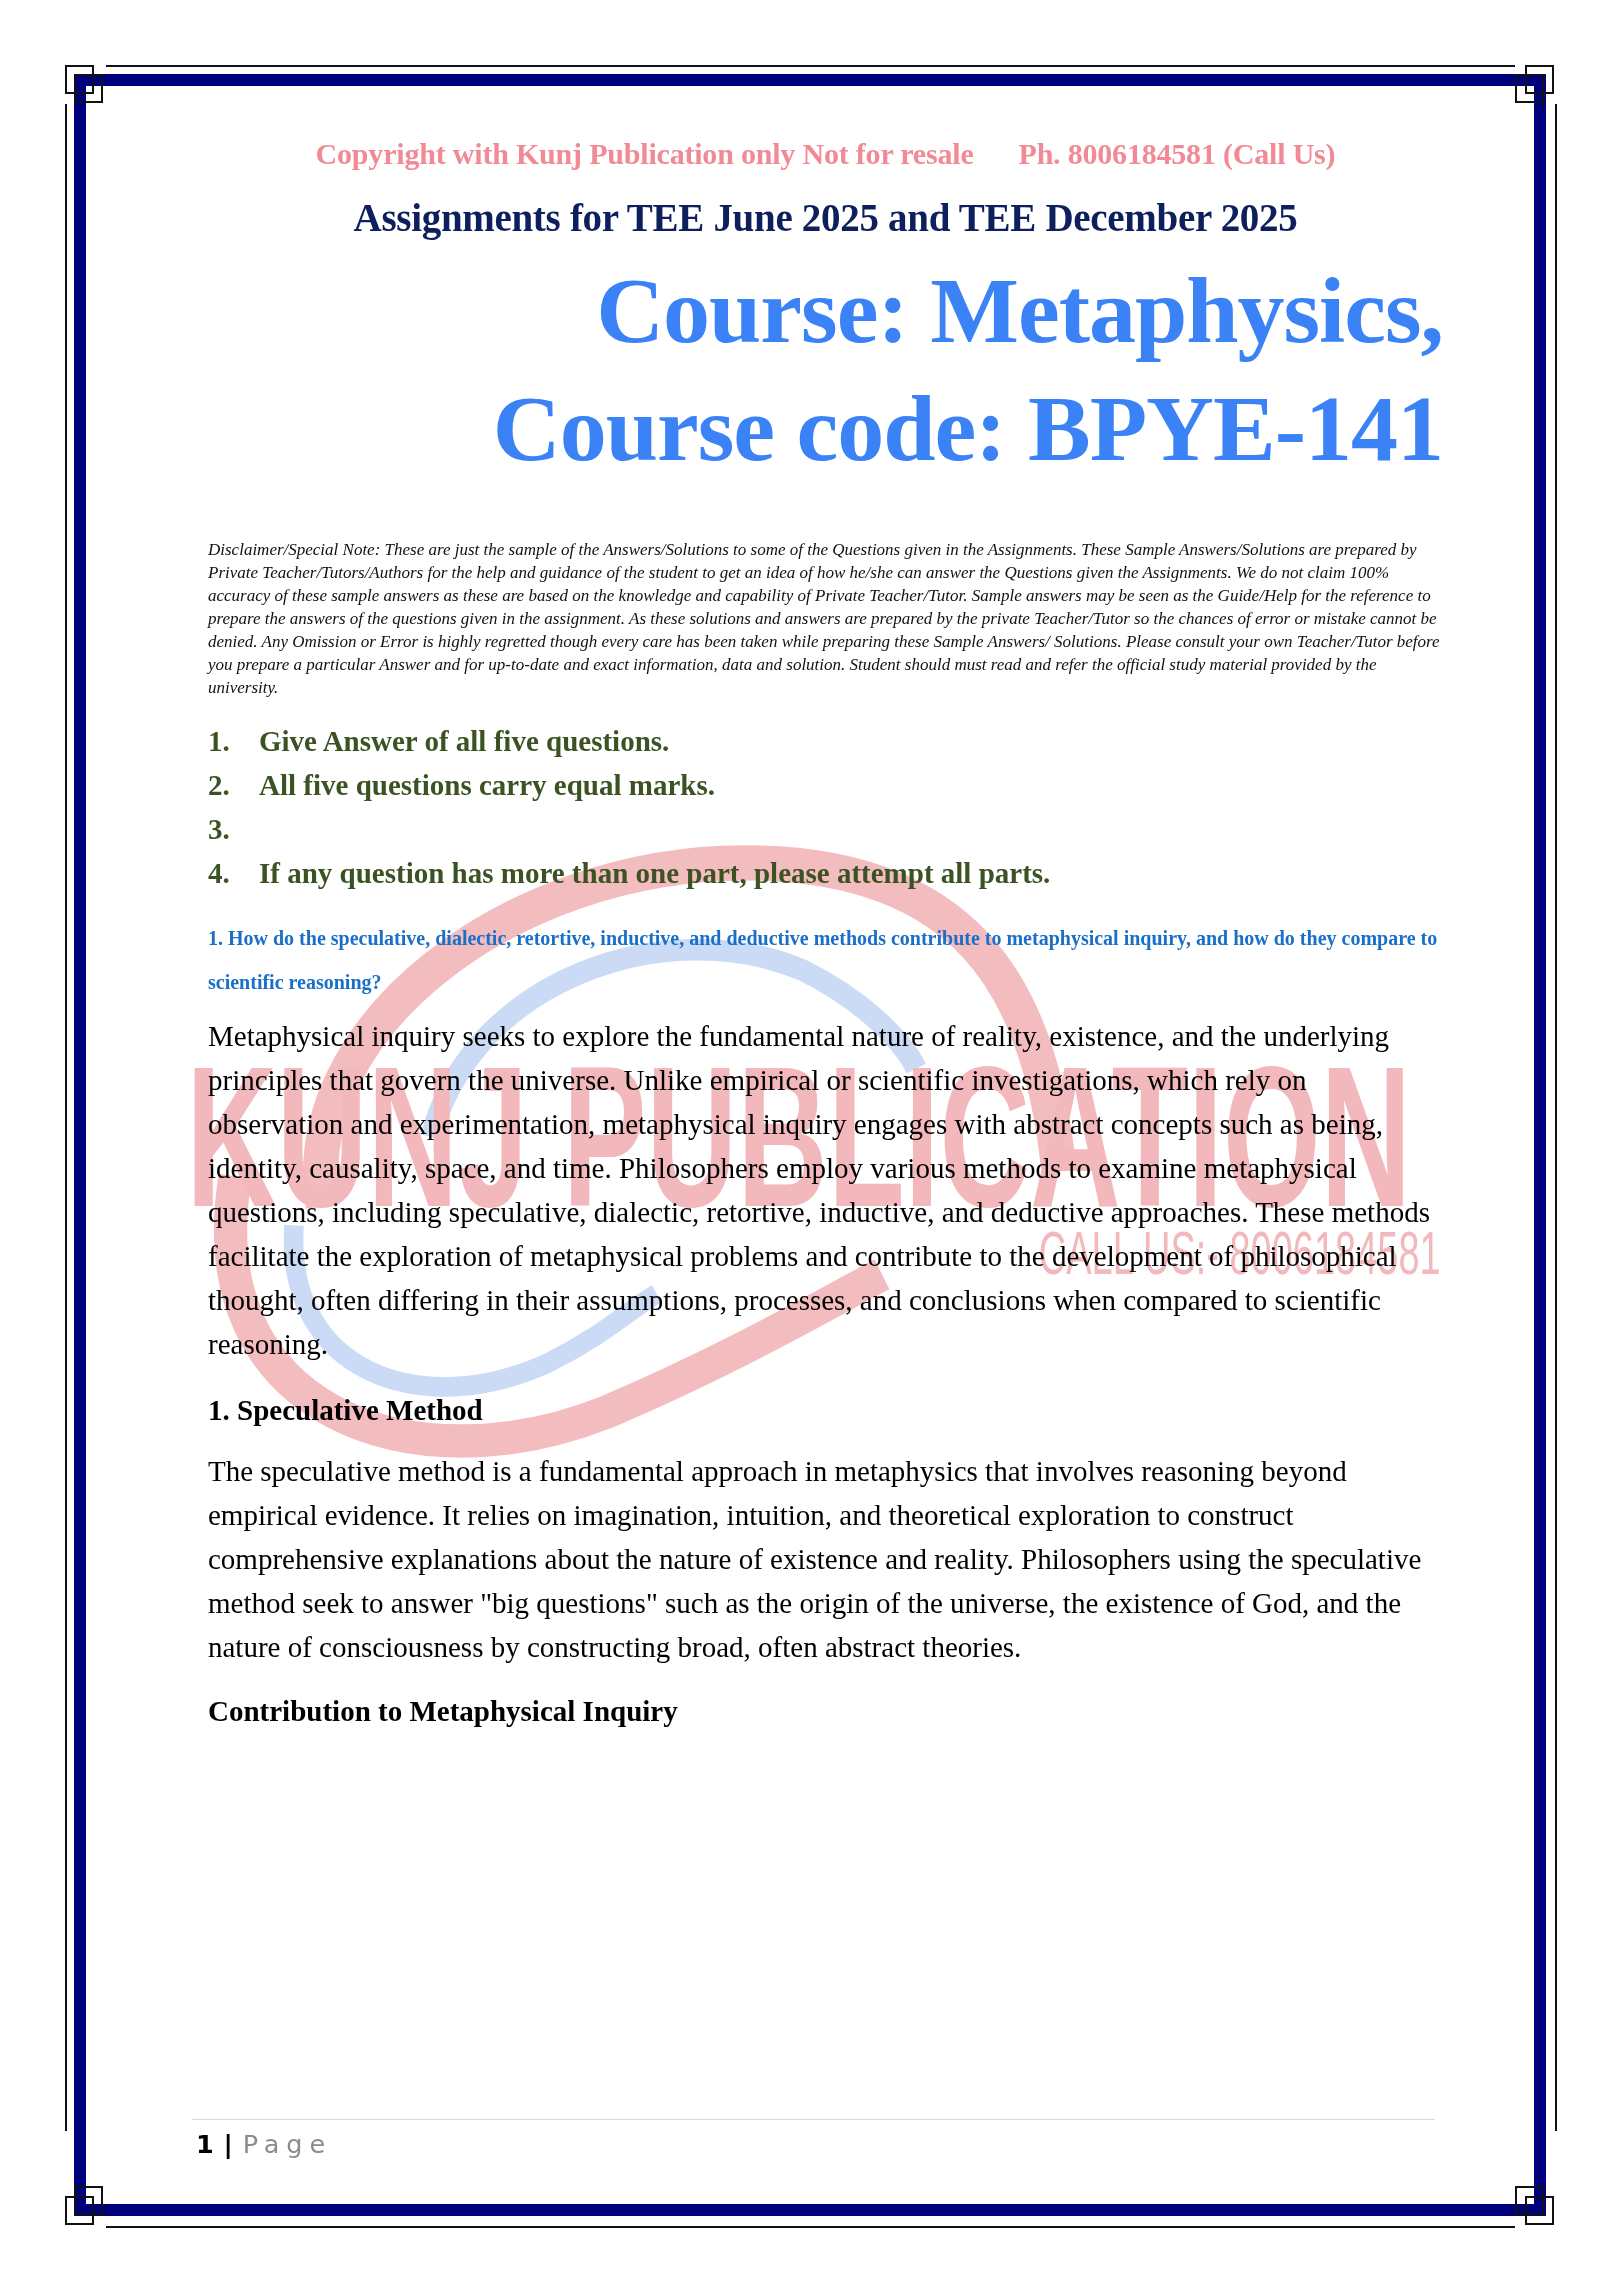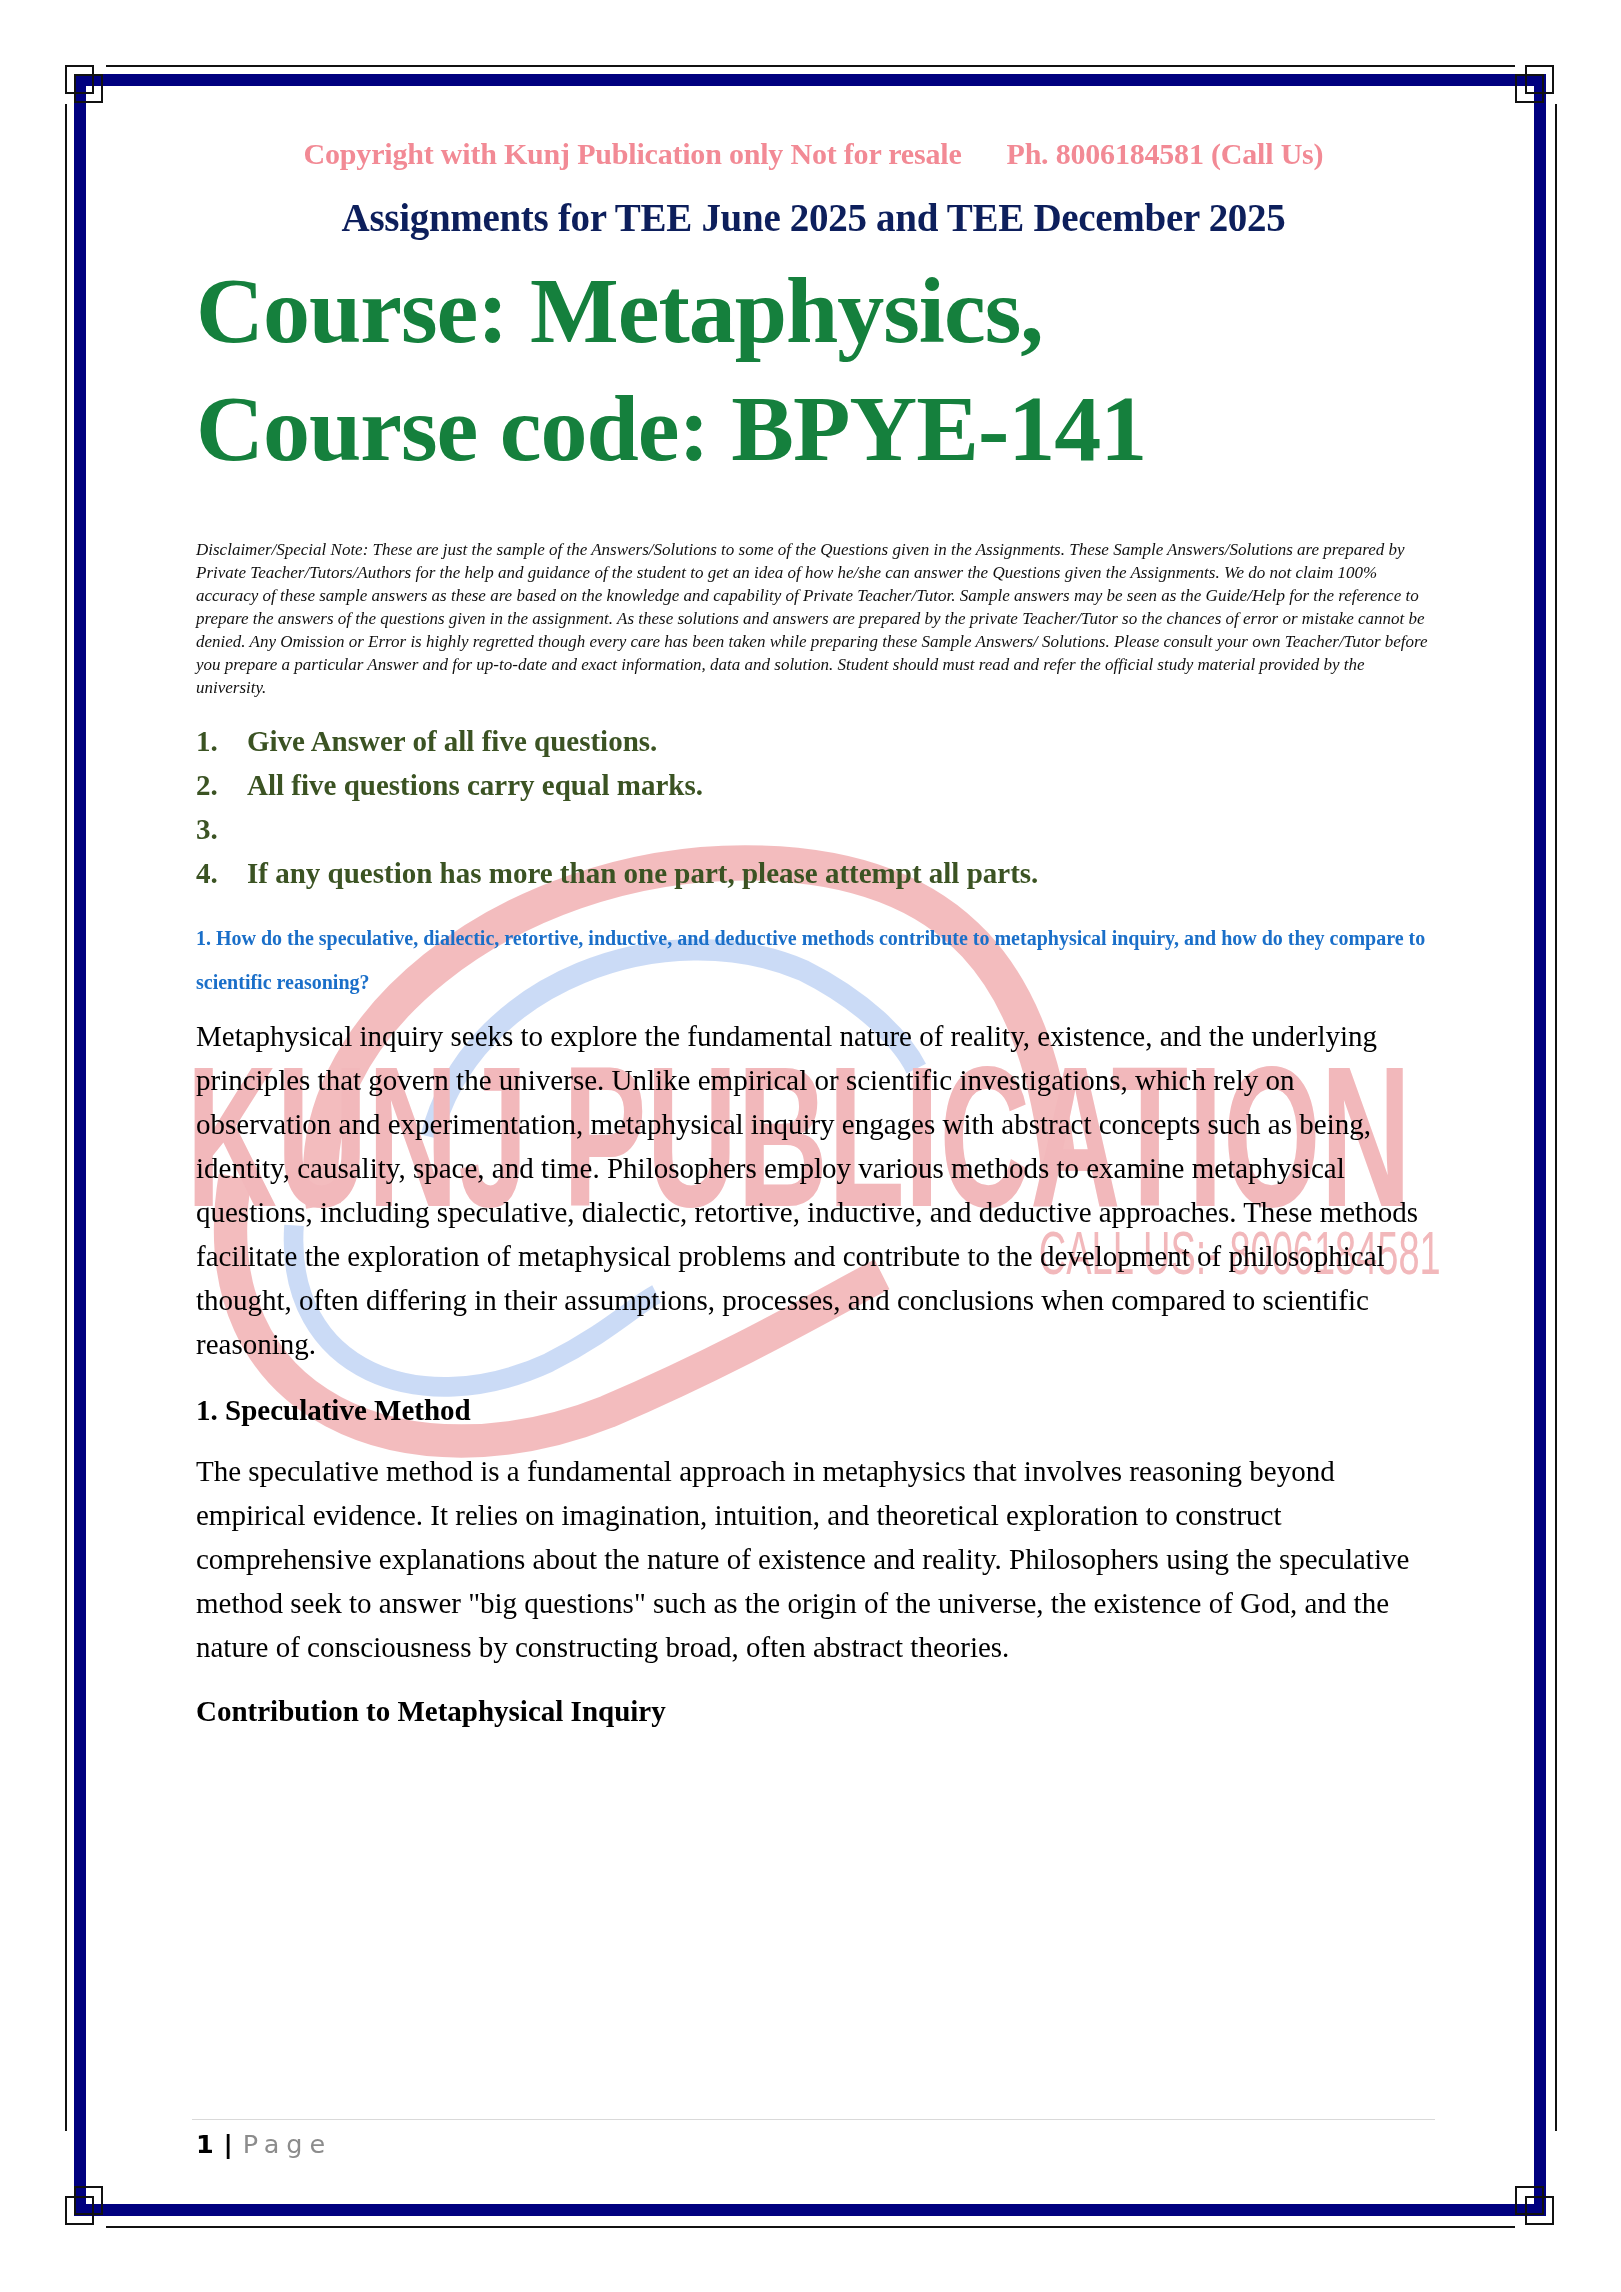--- a/index.html
+++ b/index.html
@@ -6,26 +6,26 @@
   body { width:1621px; height:2293px; position:relative; overflow:hidden; font-family:"Liberation Serif", serif; color:#000; }
 
   
   .outer-line { position:absolute; border:2px solid #111; }
   .navy-frame { position:absolute; left:74px; top:74px; width:1472px; height:2142px; border:12.7px solid #00007f; box-sizing:border-box; }
   .corner-box { position:absolute; width:29px; height:29px; border:2px solid #111; box-sizing:border-box; background:transparent; }
 
   
   .watermark { position:absolute; left:0; top:0; width:1621px; height:2293px; pointer-events:none; z-index:0; }
 
-  .content { position:absolute; left:196px; top:137px; width:1235px; z-index:1; }
+  .content { position:absolute; left:208px; top:137px; width:1235px; z-index:1; }
 
   .copyright { font-weight:bold; color:#f28a95; font-size:30px; text-align:center; letter-spacing:-0.2px; white-space:nowrap; }
   .copyright span.gap { display:inline-block; width:45px; }
   .tee-title { font-weight:bold; color:#0d1f5c; font-size:39px; text-align:center; margin-top:23.5px; letter-spacing:-0.3px; }
-  .course-title { font-weight:bold; color:#15803d; font-size:94px; text-align:left; line-height:118px; margin-top:11.8px; letter-spacing:-1px; }
+  .course-title { font-weight:bold; color:#3b82f6; font-size:94px; text-align:right; line-height:118px; margin-top:11.8px; letter-spacing:-1px; }
 
   .disclaimer { font-style:italic; font-size:17px; line-height:23px; margin-top:51px; color:#111; }
 
   .note-heading { font-weight:bold; color:#3b5323; font-size:29px; margin-top:25.5px; }
   .note-list { list-style:none; margin:19.6px 0 0 0; padding:0; }
   .note-list li { font-weight:bold; color:#3b5323; font-size:29px; line-height:44px; display:flex; }
   .note-list li .num { width:51px; flex:none; }
 
   .question { font-weight:bold; color:#1a6fc9; font-size:20px; line-height:44px; margin-top:21.6px; }
 

